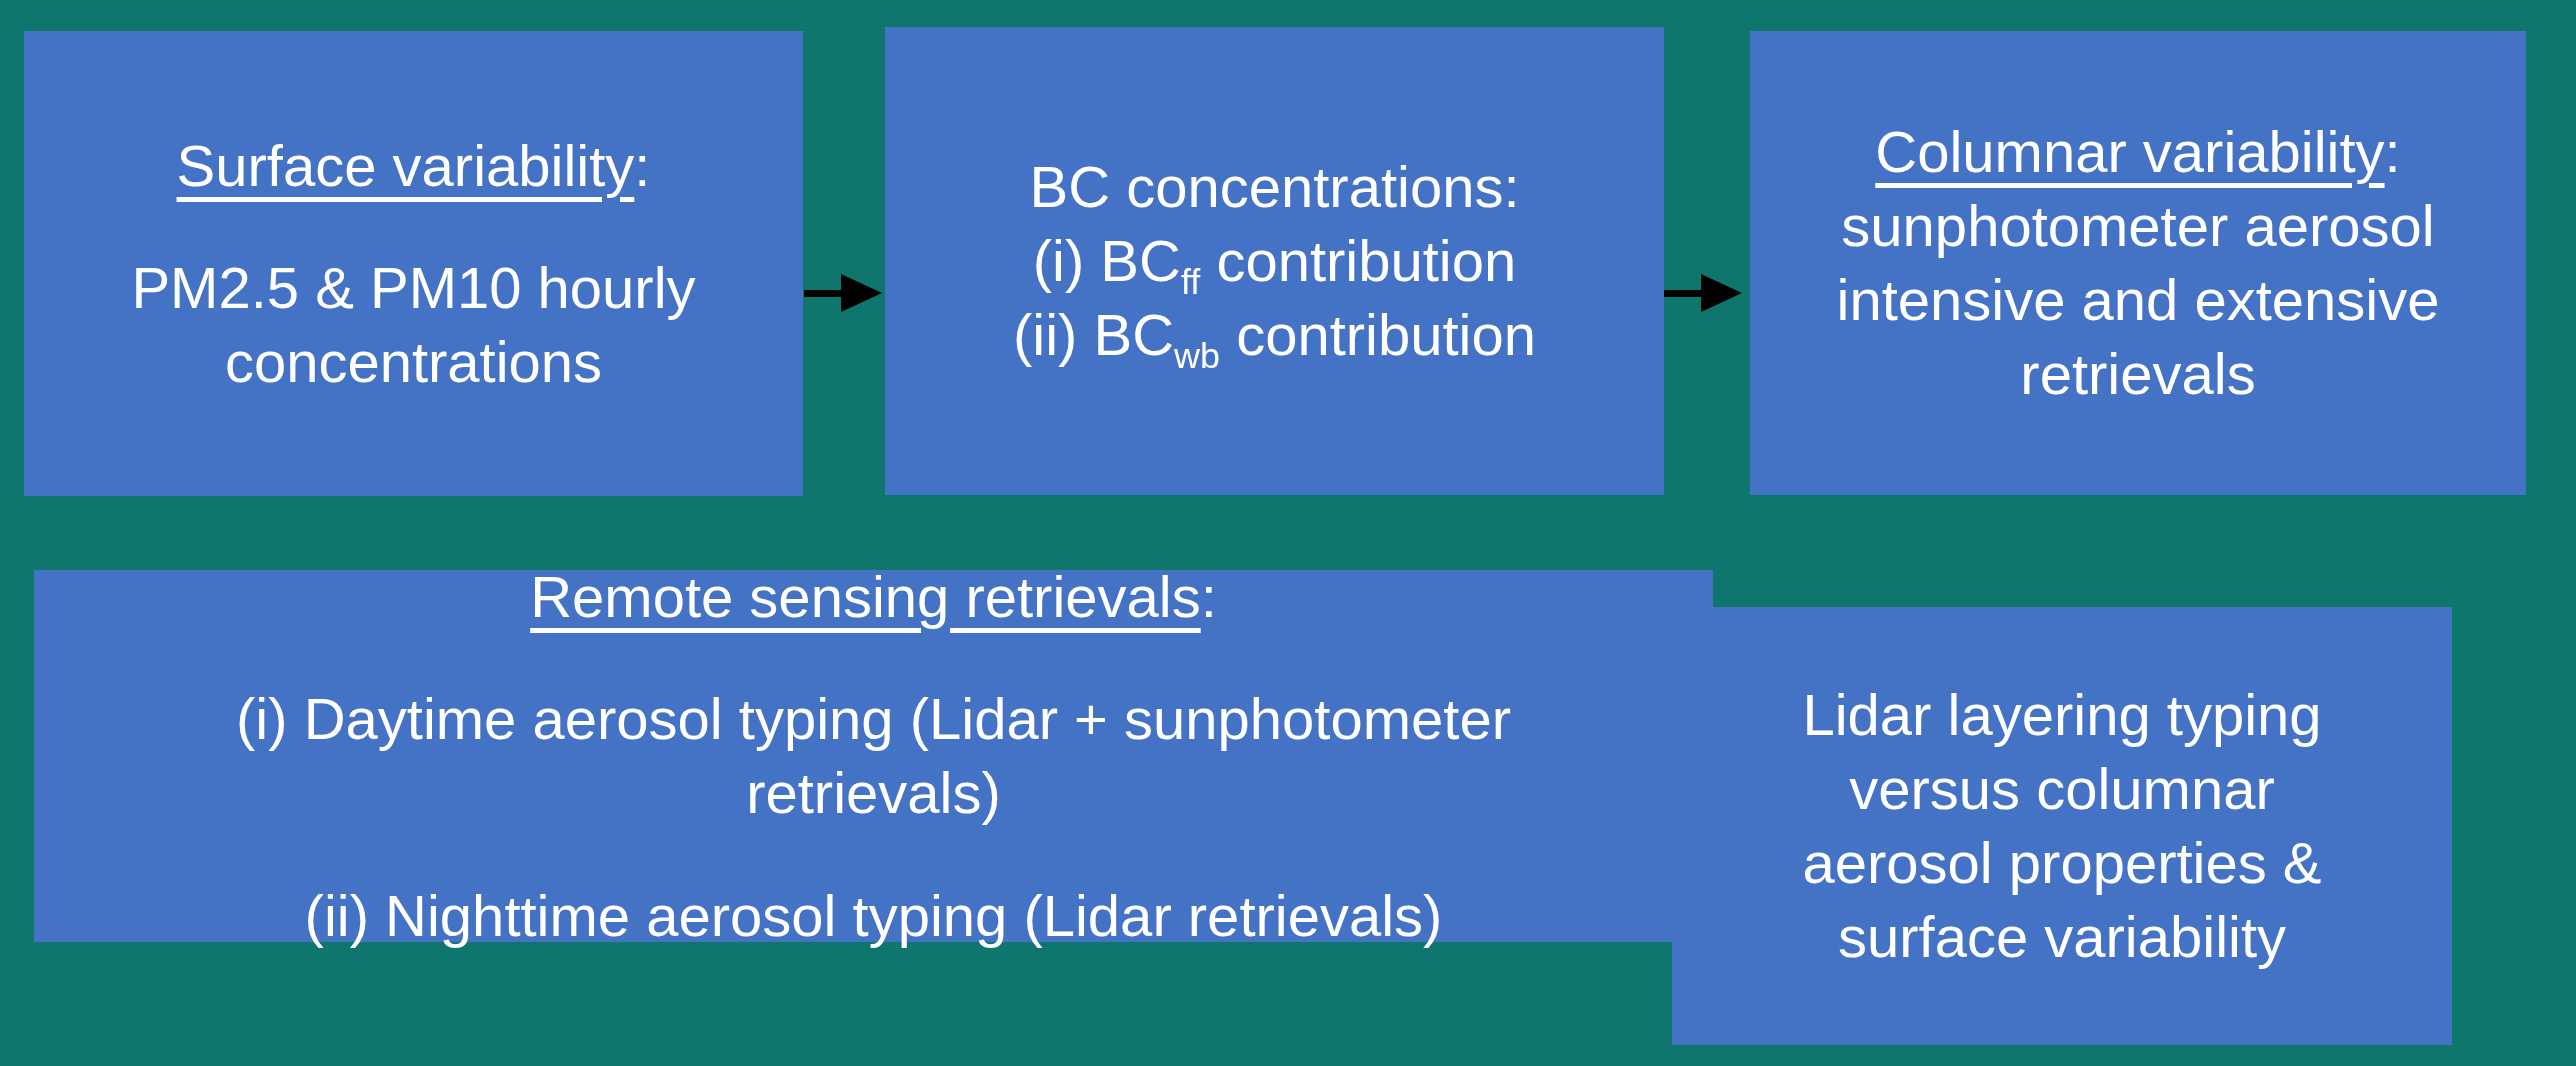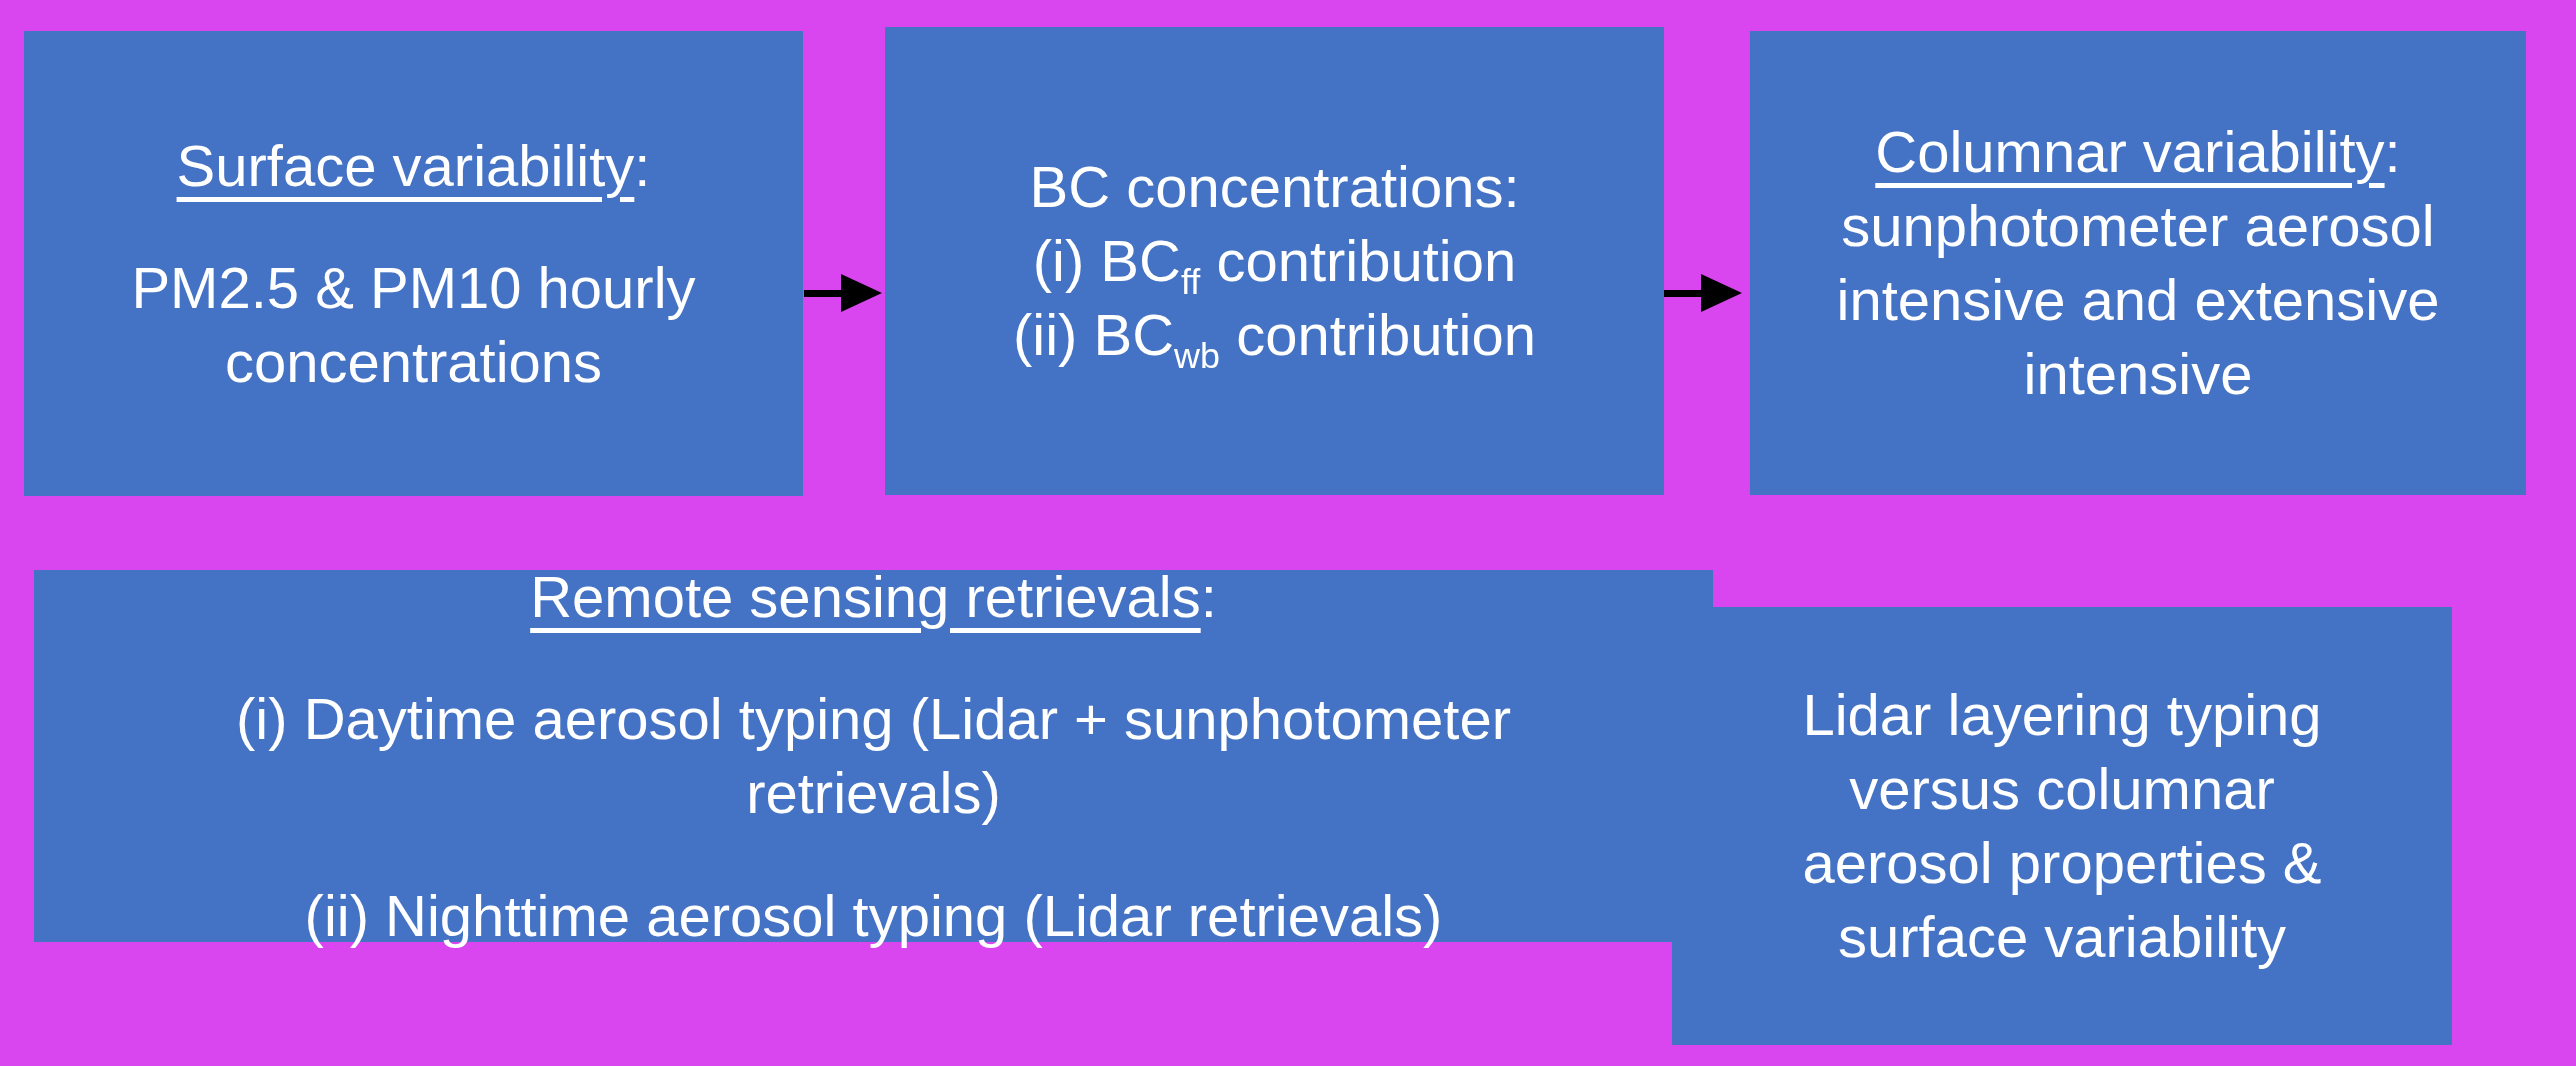--- a/index.html
+++ b/index.html
@@ -1,20 +1,20 @@
 <!DOCTYPE html>
 <html style="font-size:13px"><head>
 <meta charset="utf-8">
 <style>
   html, body { margin: 0; padding: 0; background: #ffffff; }
   #canvas {
     position: relative;
     width: 2576px;
     height: 1067px;
-    background: #d946ef;
+    background: #0f766e;
     font-family: "Liberation Sans", "DejaVu Sans", sans-serif;
     overflow: hidden;
   }
   .box {
     position: absolute;
     background: #4472C4;
     color: #ffffff;
     display: flex;
     flex-direction: column;
     align-items: center;
@@ -85,21 +85,21 @@
   <div class="arrow" id="arrow-2">
     <div class="arrow-shaft"></div>
     <div class="arrow-head"></div>
   </div>
 
   <div class="box" id="box-columnar">
     <div class="heading"><span class="underlined">Columnar variability</span><span>:</span></div>
     <div class="para">
       <div class="line">sunphotometer aerosol</div>
       <div class="line">intensive and extensive</div>
-      <div class="line">intensive</div>
+      <div class="line">retrievals</div>
     </div>
   </div>
 
   <div class="box" id="box-remote">
     <div class="heading"><span class="underlined">Remote sensing retrievals</span><span>:</span></div>
     <div class="para mt40">
       <div class="line">(i) Daytime aerosol typing (Lidar + sunphotometer</div>
       <div class="line">retrievals)</div>
     </div>
     <div class="para mt60">

